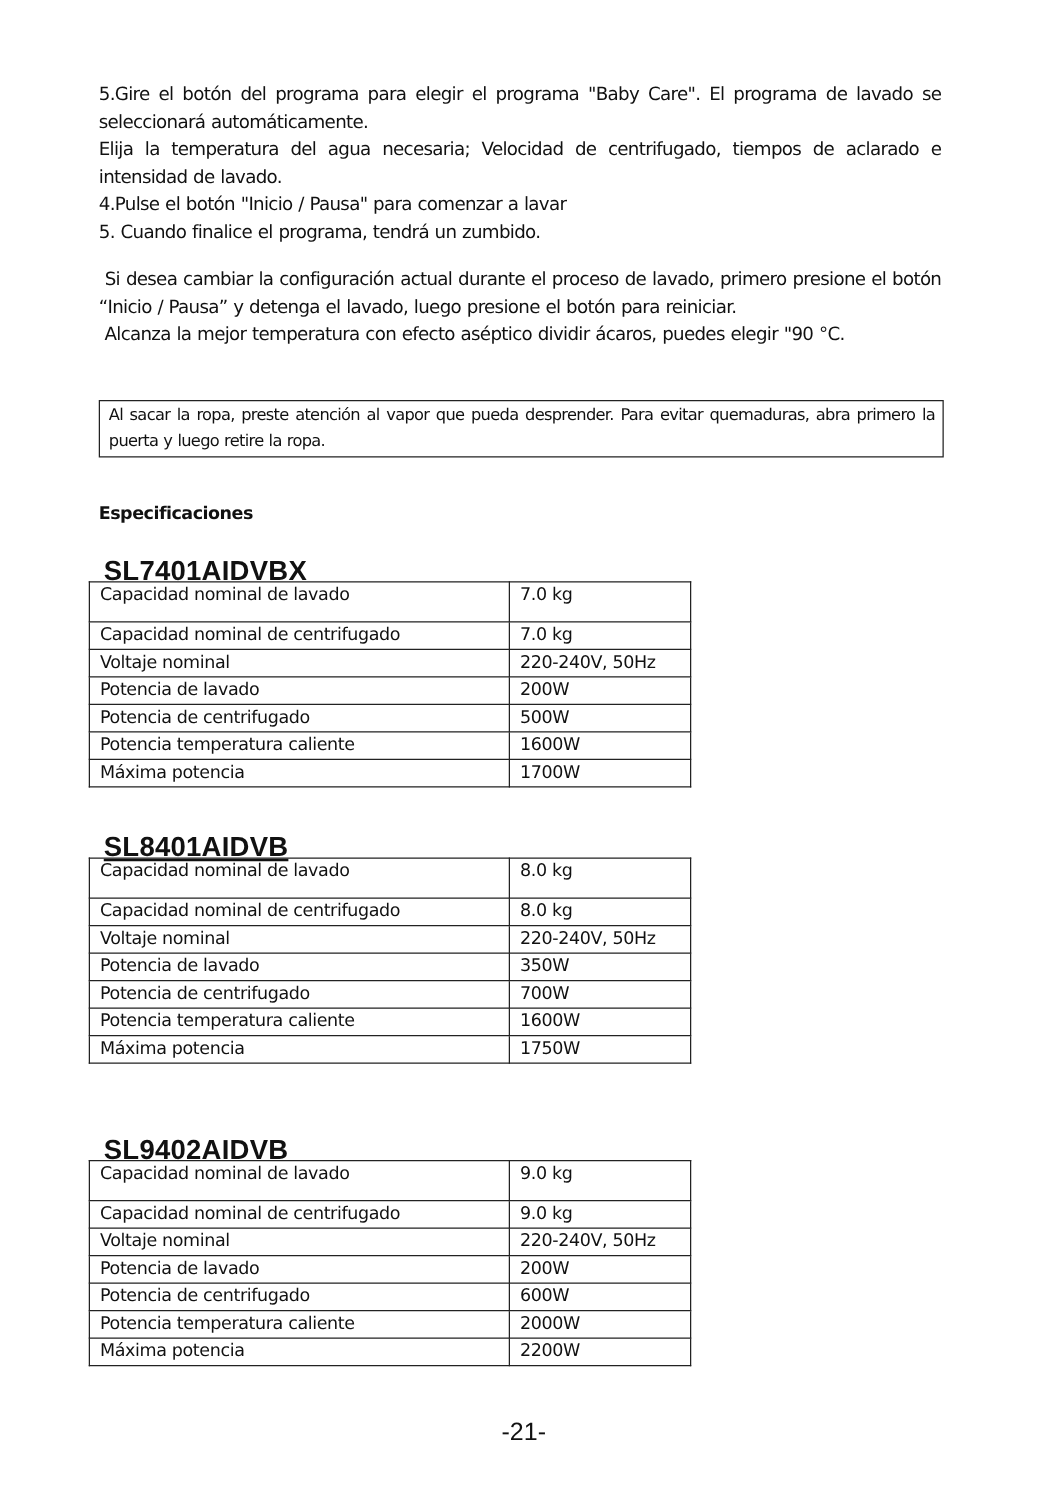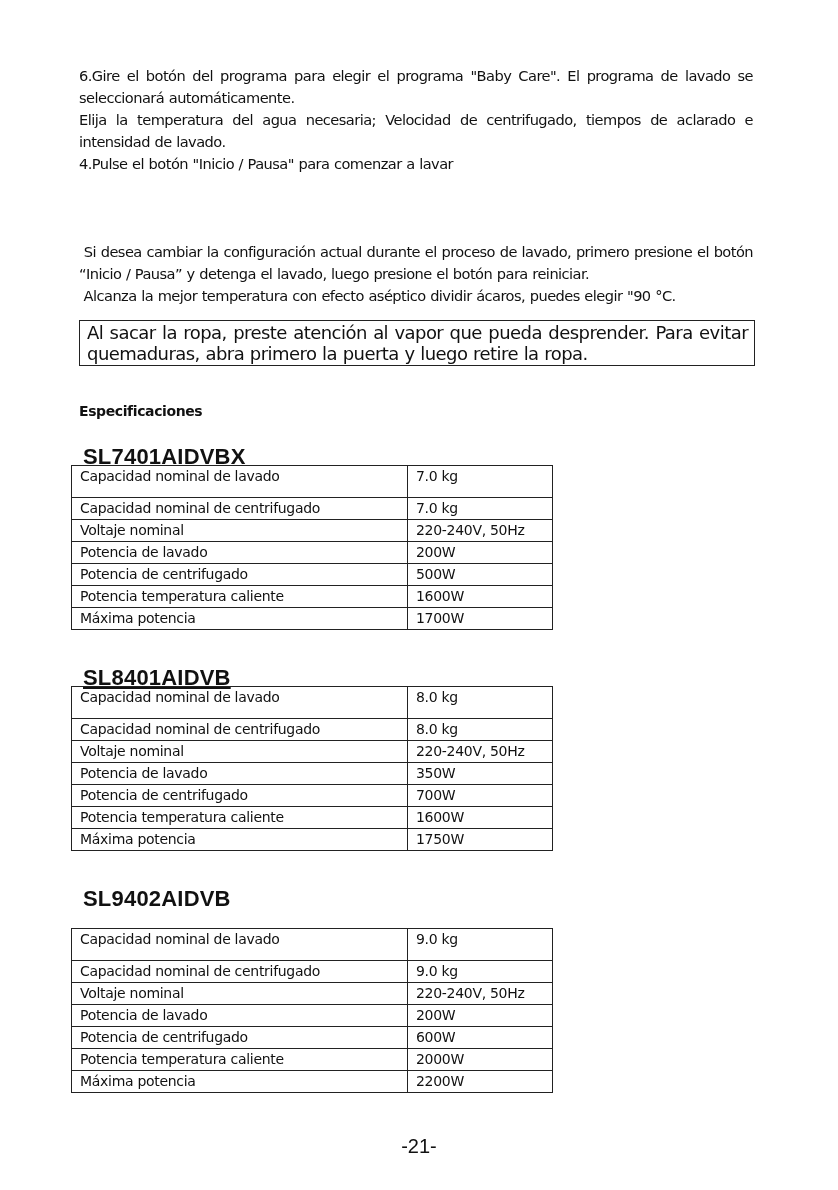--- a/index.html
+++ b/index.html
@@ -35,21 +35,21 @@
       margin: 0;
     }
     .notice {
       position: absolute;
       left: 79px;
       top: 320px;
       width: 661px;
       padding: 0 6px 0 7px;
       border: 1px solid #222;
       font-family: "DejaVu Sans", sans-serif;
-      font-size: 18px;
+      font-size: 13px;
       line-height: 21px;
       letter-spacing: -0.55px;
       word-spacing: 0.5px;
       text-align: justify;
       padding-top: 1px;
       padding-bottom: 1px;
     }
     .notice p { margin: 0; }
     .spec-heading {
       position: absolute;
@@ -95,27 +95,28 @@
       font-family: "Liberation Sans", sans-serif;
       font-size: 20px;
     }
   </style>
 </head>
 <body>
 
 <div class="page">
 
   <div class="para" style="top:65px;">
-    <p>6.Gire el botón del programa para elegir el programa "Baby Care". El programa de lavado se seleccionará automáticamente.</p>
+    <p>5.Gire el botón del programa para elegir el programa "Baby Care". El programa de lavado se seleccionará automáticamente.</p>
     <p>Elija la temperatura del agua necesaria; Velocidad de centrifugado, tiempos de aclarado e intensidad de lavado.</p>
     <p>4.Pulse el botón "Inicio / Pausa" para comenzar a lavar</p>
+    <p>5. Cuando finalice el programa, tendrá un zumbido.</p>
   </div>
 
   <div class="para" style="top:213px;">
-    <p style="white-space:pre-wrap;margin-top:28px;"> Si desea cambiar la configuración actual durante el proceso de lavado, primero presione el botón “Inicio / Pausa” y detenga el lavado, luego presione el botón para reiniciar.</p>
+    <p style="white-space:pre-wrap;"> Si desea cambiar la configuración actual durante el proceso de lavado, primero presione el botón “Inicio / Pausa” y detenga el lavado, luego presione el botón para reiniciar.</p>
     <p style="white-space:pre-wrap;"> Alcanza la mejor temperatura con efecto aséptico dividir ácaros, puedes elegir "90 °C.</p>
   </div>
 
   <div class="notice">
     <p>Al sacar la ropa, preste atención al vapor que pueda desprender. Para evitar quemaduras, abra primero la puerta y luego retire la ropa.</p>
   </div>
 
   <div class="spec-heading">Especificaciones</div>
 
   <div class="model-title" style="top:444px;">SL7401AIDVBX</div>
@@ -179,21 +180,21 @@
       <td>Potencia temperatura caliente</td>
       <td class="val">1600W</td>
     </tr>
     <tr>
       <td>Máxima potencia</td>
       <td class="val">1750W</td>
     </tr>
   </tbody>
     </table>
 
-  <div class="model-title" style="top:886px;">SL9402AIDVB</div>
+  <div class="model-title" style="top:907px;">SL9402AIDVB</div>
   <table class="spec" style="top:928px;">
     <tbody>
         <tr class="first">
       <td>Capacidad nominal de lavado</td>
       <td class="val">9.0 kg</td>
     </tr>
     <tr>
       <td>Capacidad nominal de centrifugado</td>
       <td class="val">9.0 kg</td>
     </tr>

